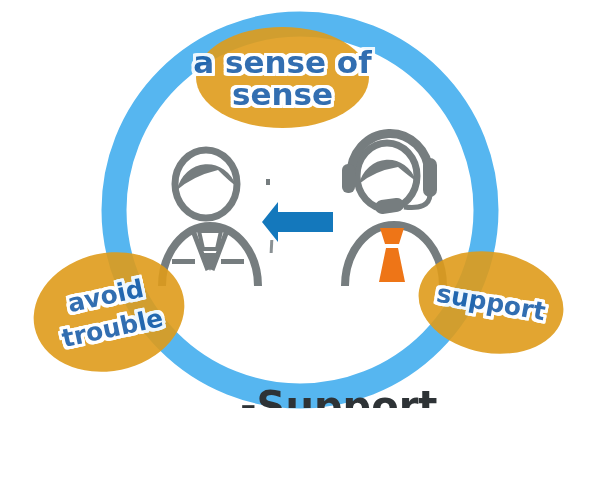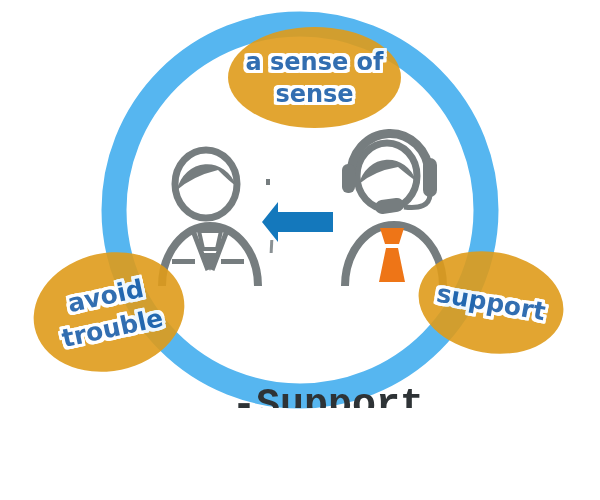--- a/index.html
+++ b/index.html
@@ -37,43 +37,42 @@
   .bubble .line {
     display: block;
     white-space: nowrap;
     text-shadow:
       -3px -3px 0 #fff,  3px -3px 0 #fff, -3px  3px 0 #fff,  3px  3px 0 #fff,
       -3px  0   0 #fff,  3px  0   0 #fff,  0   -3px 0 #fff,  0    3px 0 #fff,
       -2px -3px 0 #fff,  2px -3px 0 #fff, -3px -2px 0 #fff,  3px -2px 0 #fff,
       -2px  3px 0 #fff,  2px  3px 0 #fff, -3px  2px 0 #fff,  3px  2px 0 #fff;
   }
   #bubble-safety {
-    left: 228px; top: 27px;
+    left: 196px; top: 27px;
     width: 173px; height: 101px;
-    font-size: 24px; line-height: 32px;
+    font-size: 31px; line-height: 32px;
   }
   #bubble-avoid {
     left: 33px; top: 253px;
     width: 152px; height: 118px;
     transform: rotate(-12deg);
     font-size: 25px; line-height: 33px;
   }
   #bubble-support {
     left: 418px; top: 252px;
     width: 146px; height: 101px;
     transform: rotate(10deg);
     font-size: 25px; line-height: 30px;
   }
   #caption-clip {
     position: absolute;
-    left: 232px; top: 378px;
+    left: 240px; top: 378px;
     width: 232px; height: 30px;
     overflow: hidden;
     z-index: 4;
-    font-family: Liberation Mono, monospace;
   }
   #caption-clip .caption-text {
     display: block;
     font-size: 40px;
     line-height: 56px;
     font-weight: bold;
     color: #2E3336;
     white-space: nowrap;
   }
 </style>

